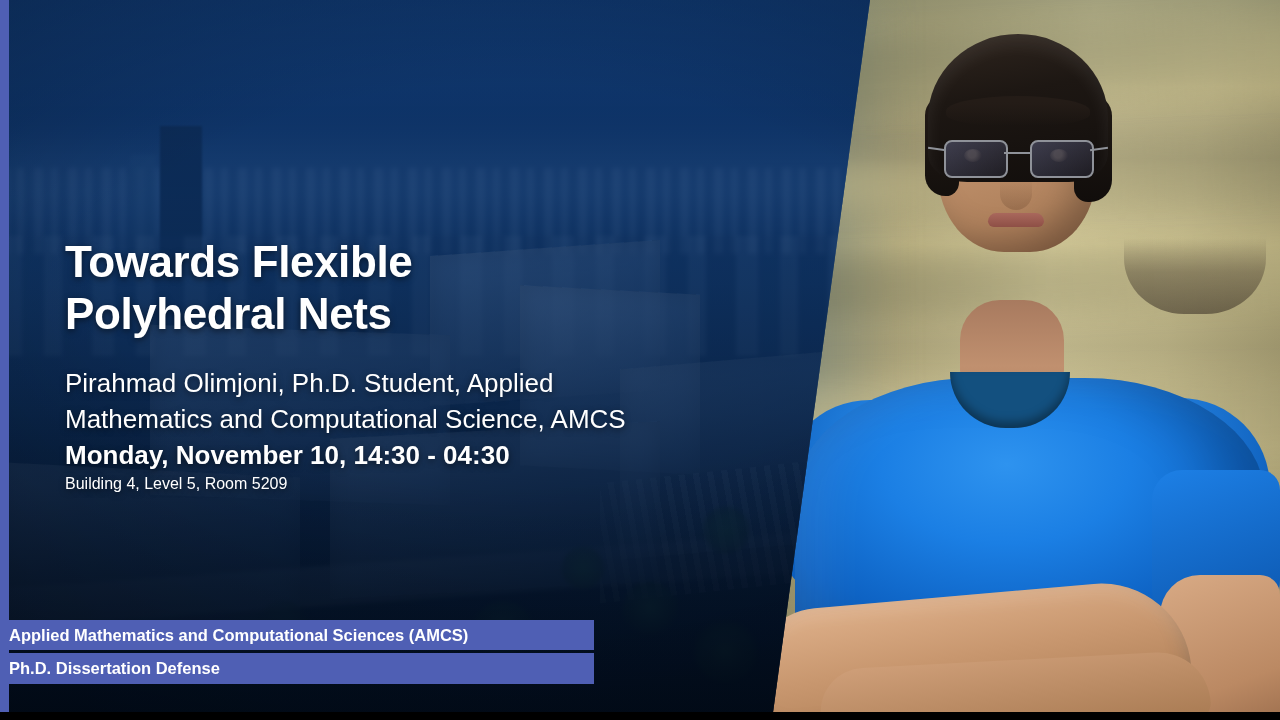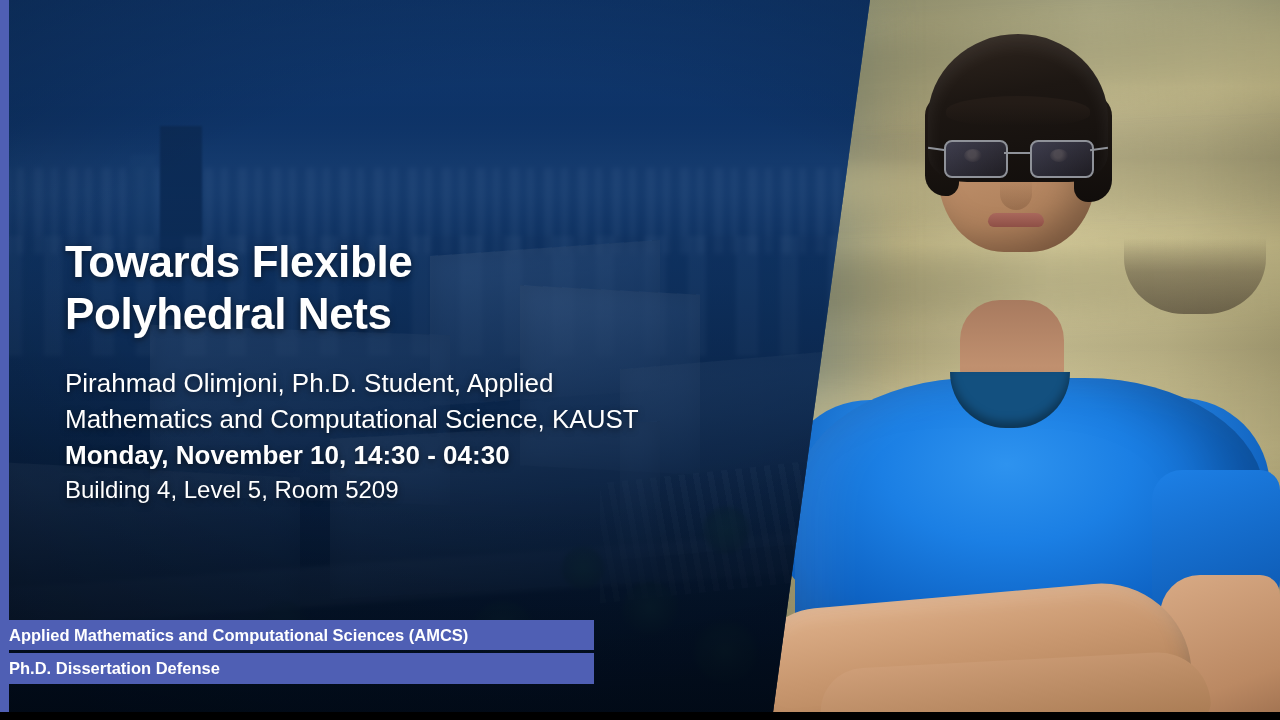--- a/index.html
+++ b/index.html
@@ -330,21 +330,21 @@
     line-height: 1.38;
     margin: 0;
   }
   .datetime-line {
     font-size: 26px;
     font-weight: 700;
     line-height: 1.38;
     margin: 0;
   }
   .location-line {
-    font-size: 24px;
+    font-size: 16px;
     font-weight: 400;
     line-height: 1.38;
     margin: 0;
   }
 
   
   .left-stripe {
     position: absolute;
     left: 0; top: 0;
     width: 9px; height: 720px;
@@ -448,21 +448,21 @@
       <div class="palm p4"></div>
       <div class="palm p5"></div>
       <div class="palm p6"></div>
       <div class="blue-wash"></div>
       <div class="vignette"></div>
     </div>
 
     <div class="text-block">
       <h1 class="talk-title">Towards Flexible
 Polyhedral Nets</h1>
-      <p class="speaker-line">Pirahmad Olimjoni, Ph.D. Student, Applied Mathematics and Computational Science, KAUST</p>
+      <p class="speaker-line">Pirahmad Olimjoni, Ph.D. Student, Applied Mathematics and Computational Science, AMCS</p>
       <p class="datetime-line">Monday, November 10, 14:30 - 04:30</p>
       <p class="location-line">Building 4, Level 5, Room 5209</p>
     </div>
   </div>
 
   <div class="left-stripe"></div>
 
   <div class="banner banner-dept">
     <span>Applied Mathematics and Computational Sciences (AMCS)</span>
   </div>

